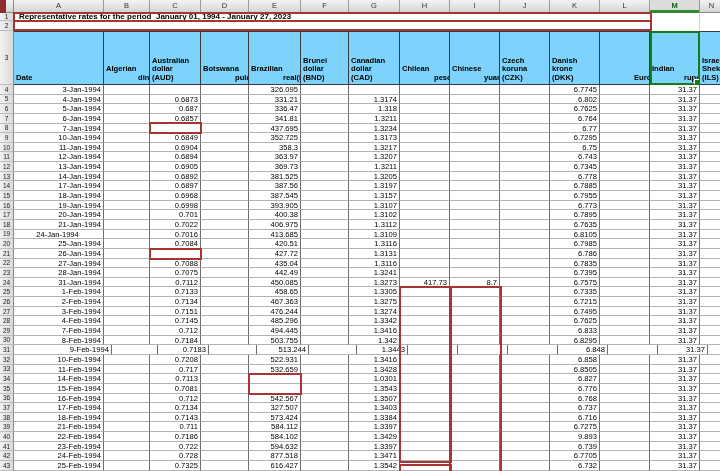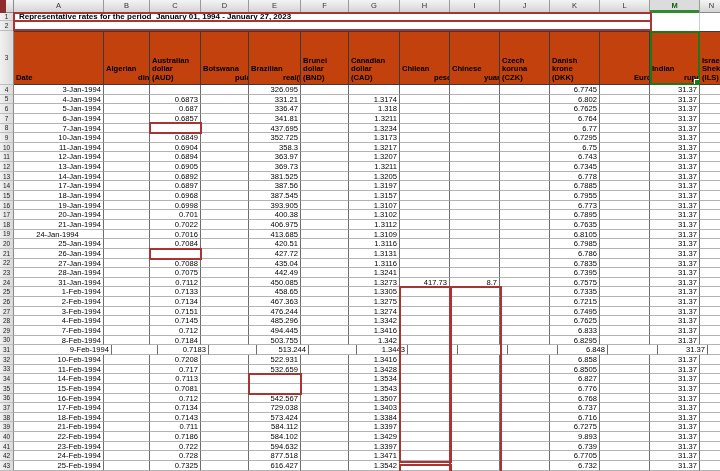--- a/index.html
+++ b/index.html
@@ -27,21 +27,21 @@
   .title-row{height:8px;}
   .title-cell{width:636px;flex:none;font-weight:bold;font-size:8px;line-height:8.5px;
               padding-left:5px;white-space:pre;overflow:visible;}
   .stub-m{width:50px;flex:none;border-right:1px solid #cfcfcf;}
   .stub-n{width:24px;flex:none;}
   .spacer-row{height:10px;}
   .spacer-cell{width:636px;flex:none;}
 
   
   .header-row{height:54px;}
-  .hcell{flex:none;background:#c2410c;border-right:1px solid #3a3a3a;border-top:1px solid #3a3a3a;
+  .hcell{flex:none;background:#7dd3fc;border-right:1px solid #3a3a3a;border-top:1px solid #3a3a3a;
          border-bottom:1px solid #3a3a3a;font-weight:bold;font-size:7.6px;line-height:8.8px;
          display:flex;flex-direction:column;justify-content:flex-end;padding:1px 2px;overflow:hidden;}
   .hline{white-space:nowrap;}
   .hline.just{display:flex;justify-content:space-between;margin-left:32px;}
   .hcell.selcell{outline:2px solid #1a7a1a;outline-offset:-2px;position:relative;}
   .fill-handle{position:absolute;right:0;bottom:0;width:5px;height:5px;background:#1a7a1a;
                border-left:1px solid #fff;border-top:1px solid #fff;}
 
   
   .drow{height:9.65px;}
@@ -695,21 +695,21 @@
           <div class="cell" style="width: 24px;"></div>
         </div>
         <div class="row drow">
           <div class="rowno">34</div>
           <div class="cell" style="width: 90px;">14-Feb-1994</div>
           <div class="cell" style="width: 46px;"></div>
           <div class="cell" style="width: 51px;">0.7113</div>
           <div class="cell" style="width: 48px;"></div>
           <div class="cell" style="width: 52px;"></div>
           <div class="cell" style="width: 48px;"></div>
-          <div class="cell" style="width: 51px;">1.3534</div>
+          <div class="cell" style="width: 51px;">1.0301</div>
           <div class="cell" style="width: 50px;"></div>
           <div class="cell" style="width: 50px;"></div>
           <div class="cell" style="width: 50px;"></div>
           <div class="cell" style="width: 50px;">6.827</div>
           <div class="cell" style="width: 50px;"></div>
           <div class="cell" style="width: 50px;">31.37</div>
           <div class="cell" style="width: 24px;"></div>
         </div>
         <div class="row drow">
           <div class="rowno">35</div>
@@ -744,21 +744,21 @@
           <div class="cell" style="width: 50px;"></div>
           <div class="cell" style="width: 50px;">31.37</div>
           <div class="cell" style="width: 24px;"></div>
         </div>
         <div class="row drow">
           <div class="rowno">37</div>
           <div class="cell" style="width: 90px;">17-Feb-1994</div>
           <div class="cell" style="width: 46px;"></div>
           <div class="cell" style="width: 51px;">0.7134</div>
           <div class="cell" style="width: 48px;"></div>
-          <div class="cell" style="width: 52px;">729.038</div>
+          <div class="cell" style="width: 52px;">327.507</div>
           <div class="cell" style="width: 48px;"></div>
           <div class="cell" style="width: 51px;">1.3403</div>
           <div class="cell" style="width: 50px;"></div>
           <div class="cell" style="width: 50px;"></div>
           <div class="cell" style="width: 50px;"></div>
           <div class="cell" style="width: 50px;">6.737</div>
           <div class="cell" style="width: 50px;"></div>
           <div class="cell" style="width: 50px;">31.37</div>
           <div class="cell" style="width: 24px;"></div>
         </div>

